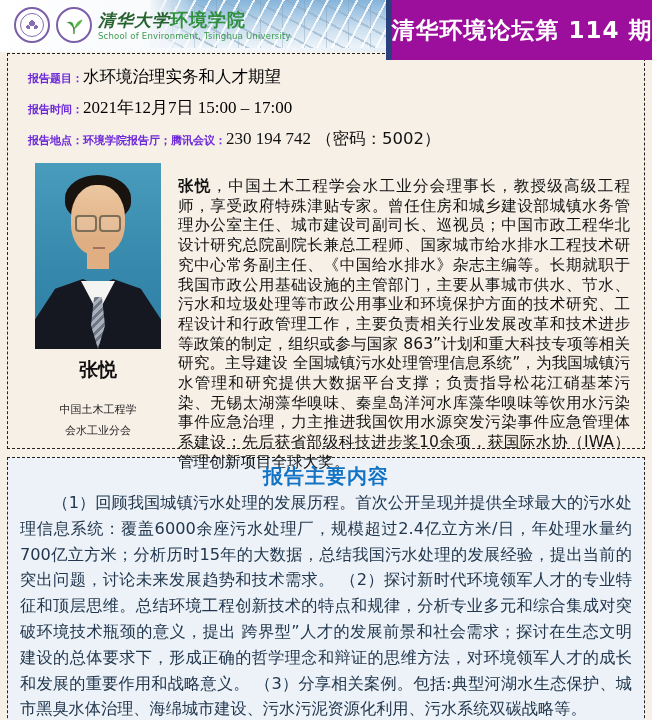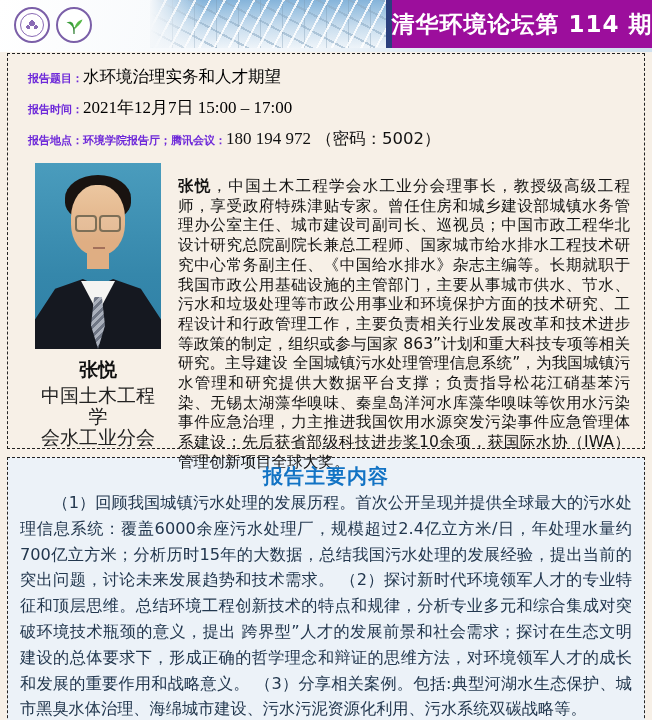--- a/index.html
+++ b/index.html
@@ -49,21 +49,21 @@
   .logo-cn .uni {
     font-family:"DejaVu Serif", serif; font-weight:bold; font-style:italic;
     font-size:17px; color:#27632f; letter-spacing:1px;
   }
   .logo-cn .school {
     font-weight:bold; font-size:18px; color:#2f8f3c; letter-spacing:1px;
   }
   .logo-en { font-size:8.5px; color:#3d9a4e; margin-top:2px; letter-spacing:.2px; }
 
   .banner {
-    position:absolute; right:0; top:0; width:266px; height:48px;
+    position:absolute; right:0; top:0; width:266px; height:60px;
     background:#9c0e9c; border-left:6px solid #2b3f7d;
     display:flex; align-items:center; justify-content:center; z-index:3;
   }
   .banner-title {
     color:#ffffff; font-weight:bold; font-size:23px; letter-spacing:1px; white-space:nowrap;
   }
 
   
   .main-box {
     margin:1px 7px 0 7px;
@@ -116,21 +116,21 @@
   .photo .shirt {
     position:absolute; bottom:36px; left:46px; width:34px; height:32px; background:#f4f4f2;
     clip-path:polygon(0 0, 100% 0, 50% 100%);
   }
   .photo .tie {
     position:absolute; bottom:0; left:56px; width:14px; height:52px;
     background:repeating-linear-gradient(135deg,#aab0bc 0 3px,#6f7685 3px 6px);
     clip-path:polygon(22% 0, 78% 0, 100% 55%, 50% 100%, 0 55%);
   }
   .speaker-name { font-weight:bold; font-size:19px; margin-top:8px; color:#111; }
-  .speaker-title { font-size:19px; color:#222; line-height:21px; margin-top:2px; }
+  .speaker-title { font-size:11px; color:#222; line-height:21px; margin-top:16px; }
 
   .bio {
     flex:1; padding:0 4px 0 16px;
     font-size:15.6px; line-height:19.7px; text-align:justify; color:#141414;margin-top:14px;
   }
   .bio .lead { font-weight:bold; }
 
   
   .content-box {
     margin:8px 7px 0 7px;
@@ -156,37 +156,43 @@
 
   <div class="logo-group">
     <div class="logo-circle logo-tsinghua"></div>
     <div class="logo-circle logo-env">
       <svg viewBox="0 0 24 24" aria-hidden="true">
         <path d="M12 21 C12 13 8 10.5 4.5 9.5 C8.5 7.5 12 9 12 15 Z" fill="#3a9d3a"></path>
         <path d="M12 21 C12 10 16.5 8 20.5 6.5 C18.5 12 15 13.5 12 17 Z" fill="#57b847"></path>
         <path d="M11.4 21 L12.6 21 L12.6 14 L11.4 14 Z" fill="#2f7d33"></path>
       </svg>
     </div>
+    <div class="logo-text">
+      <div class="logo-cn">
+        <span class="uni">清华大学</span><span class="school">环境学院</span>
+      </div>
+      <div class="logo-en">School of Environment, Tsinghua University</div>
+    </div>
   </div>
 
   <div class="banner">
     <span class="banner-title">清华环境论坛第 114 期</span>
   </div>
 </div>
 
 <div class="main-box">
 
   <div class="info-line">
     <span class="info-label">报告题目：</span><span class="info-value">水环境治理实务和人才期望</span>
   </div>
   <div class="info-line">
     <span class="info-label">报告时间：</span><span class="info-value serif">2021年12月7日 15:00 – 17:00</span>
   </div>
   <div class="info-line">
-    <span class="info-label">报告地点：</span><span class="info-label">环境学院报告厅；腾讯会议：</span><span class="meeting-id">180 194 972</span> <span class="meeting-pass">（密码：5002）</span>
+    <span class="info-label">报告地点：</span><span class="info-label">环境学院报告厅；腾讯会议：</span><span class="meeting-id">230 194 742</span> <span class="meeting-pass">（密码：5002）</span>
   </div>
 
   <div class="speaker-row">
     <div class="speaker-left">
       <div class="photo">
         <div class="hair"></div>
         <div class="face"></div>
         <div class="glasses"></div>
         <div class="mouth"></div>
         <div class="neck"></div>

